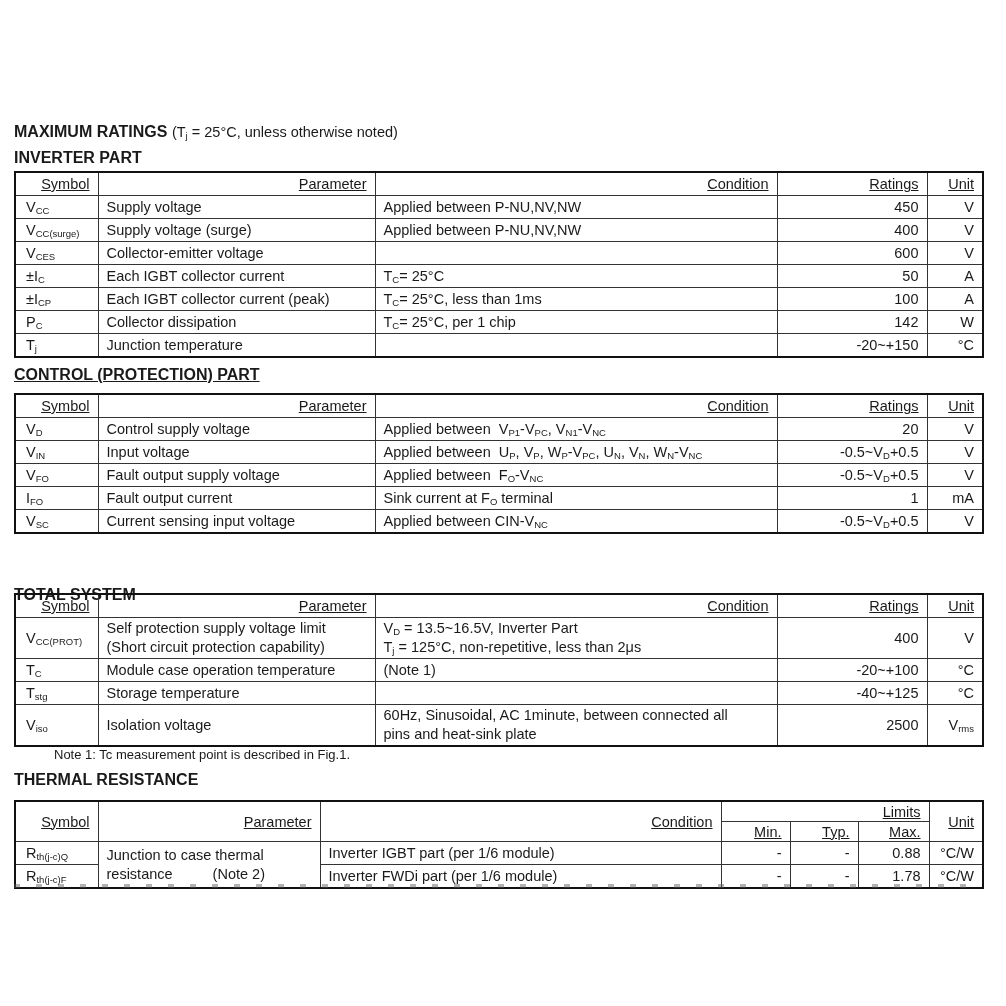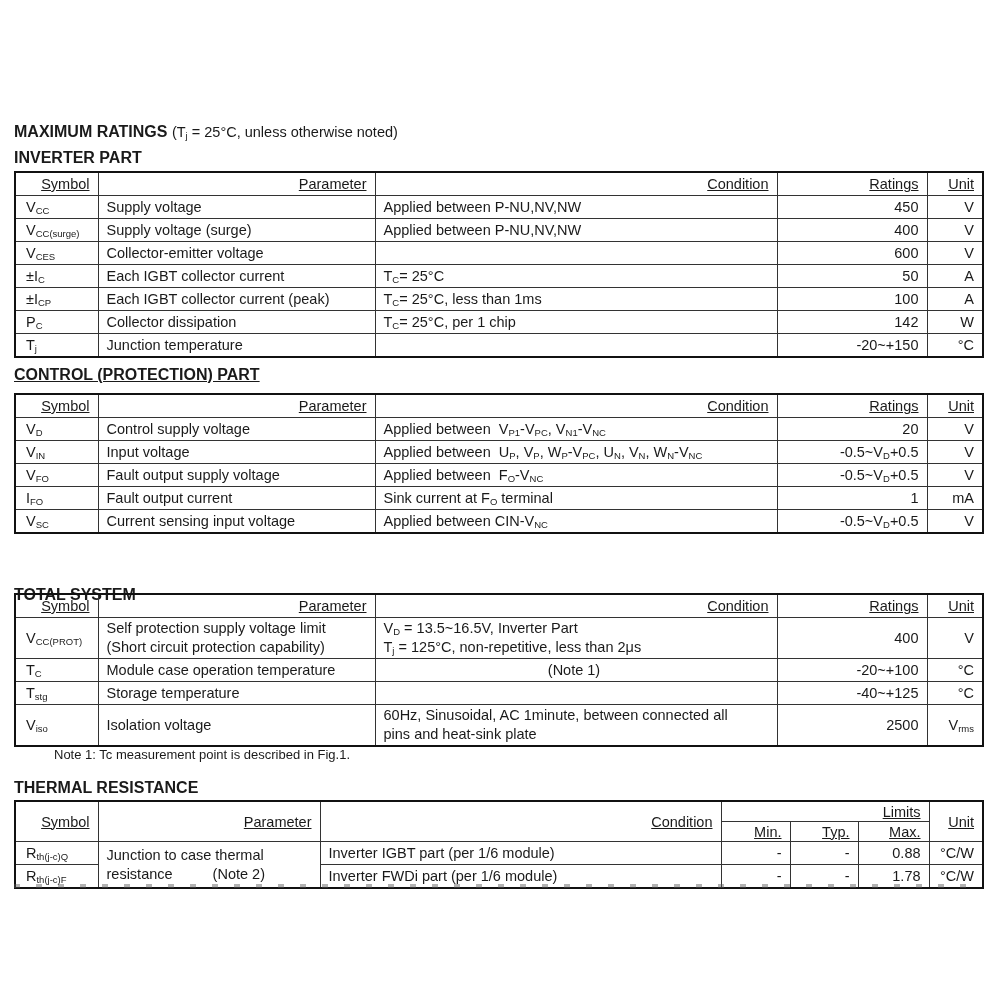--- a/index.html
+++ b/index.html
@@ -7,21 +7,21 @@
          font-family:"Liberation Sans", sans-serif; color:#1a1a1a; }
   .h1 { position:absolute; left:14px; font-weight:bold; font-size:16px; letter-spacing:0; }
   .h1 .cond { font-weight:normal; font-size:14.5px; }
   .sec { position:absolute; left:14px; font-weight:bold; font-size:16px; }
   table { position:absolute; left:14px; border-collapse:collapse; table-layout:fixed;
           font-size:14.5px; border:2.5px solid #111; }
   td, th { border:1px solid #333; padding:0 8px; height:22px; font-weight:normal; white-space:nowrap; overflow:hidden; }
   th { text-align:right;text-decoration:underline; }
   td.c { text-align:right; }
   td.sym { padding-left:10px; }
-  td.r { text-align:center; padding-right:12px; }
+  td.r { text-align:left; padding-right:12px; }
   sub { font-size:9.5px; vertical-align:-2px; line-height:0; }
   .two { line-height:19px; height:40px; white-space:normal; }
   .note { position:absolute; left:54px; font-size:13px; }
   .cut { position:absolute; left:14px; top:884px; width:968px; height:4px;
          background:repeating-linear-gradient(90deg,#555 0 6px,transparent 6px 22px); opacity:0.45; }
 </style>
 </head>
 <body>
 
 <div class="h1" style="top:123px;">
@@ -201,21 +201,21 @@
         <td class="sym two"><span>V</span><sub>iso</sub></td>
         <td class=" two">Isolation voltage</td>
         <td class=" two"><span>60Hz, Sinusoidal, AC 1minute, between connected all</span><br><span>pins and heat-sink plate</span></td>
         <td class="c two">2500</td>
         <td class="c two"><span>V</span><sub>rms</sub></td>
       </tr>
     </tbody>
 </table>
 <div class="note" style="top:747px;">Note 1: Tc measurement point is described in Fig.1.</div>
 
-<div class="sec" style="top:771px;margin-top:8px;">THERMAL RESISTANCE</div>
+<div class="sec" style="top:771px;">THERMAL RESISTANCE</div>
 <table style="top:800px; width:968px;">
   <colgroup>
       <col style="width:83px">
       <col style="width:222px">
       <col style="width:401px">
       <col style="width:69px">
       <col style="width:68px">
       <col style="width:71px">
       <col style="width:54px">
     </colgroup>

